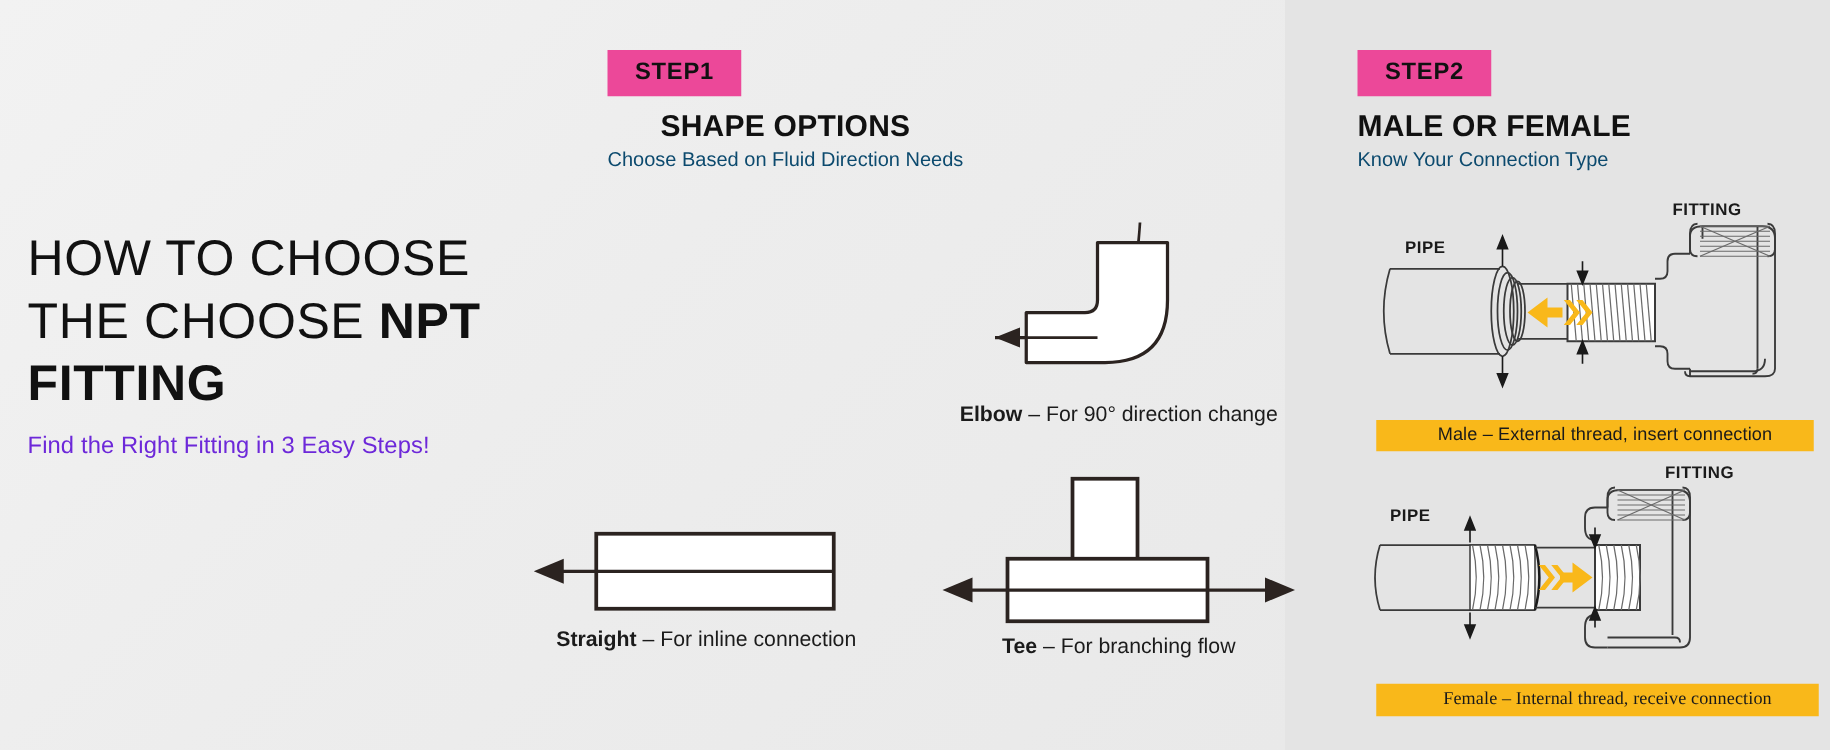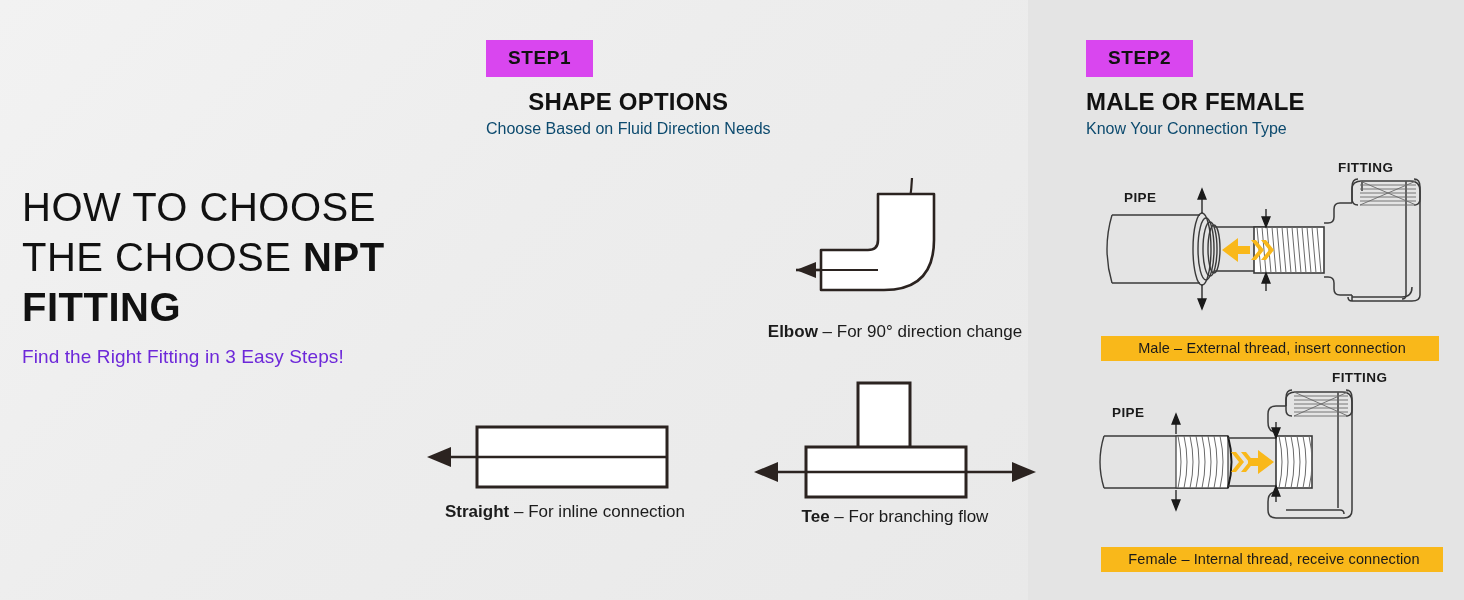--- a/index.html
+++ b/index.html
@@ -26,21 +26,21 @@
     font-weight:400;margin:0;
   }
   .hero-title .bold{font-weight:700;}
   .hero-sub{
     margin:14px 0 0 0;font-size:19px;color:#6d28d9;font-weight:400;
     letter-spacing:.1px;
   }
 
   
   .step-badge{
-    display:inline-block;background:#d946ef;color:#111;
+    display:inline-block;background:#ec4899;color:#111;
     font-weight:700;font-size:19px;letter-spacing:.6px;
     padding:7px 22px 8px 22px;
   }
   .step-h1{
     margin:11px 0 0 0;font-size:24px;font-weight:700;color:#111;
     letter-spacing:.2px;
     text-align:center;
   }
   .step-h2{
     margin:4px 0 0 0;font-size:16px;font-weight:400;color:#0c4a6e;
@@ -58,24 +58,24 @@
 
   .cell-45{left:420px;top:170px;width:300px;}
   .cell-90{left:760px;top:170px;width:270px;}
   .cell-st{left:415px;top:415px;width:300px;}
   .cell-tee{left:750px;top:375px;width:290px;}
 
   
   .bar{
     position:absolute;background:#f9b81a;color:#1a1a1a;
     font-size:14.5px;font-weight:400;text-align:center;
-    padding:4px 0 5px 4px;letter-spacing:.1px;
+    padding:4px 0 5px 16px;letter-spacing:.1px;
   }
   .bar-male{left:1101px;top:336px;width:334px;}
-  .bar-female{left:1101px;top:547px;width:338px;}
+  .bar-female{left:1101px;top:547px;width:338px;font-family:Liberation Serif, serif;}
 
   .lbl{
     position:absolute;font-size:13.5px;font-weight:700;color:#1a1a1a;
     letter-spacing:.4px;
   }
   .lbl-pipe-m{left:1124px;top:190px;}
   .lbl-fit-m{left:1338px;top:160px;}
   .lbl-pipe-f{left:1112px;top:405px;}
   .lbl-fit-f{left:1332px;top:370px;}
 

